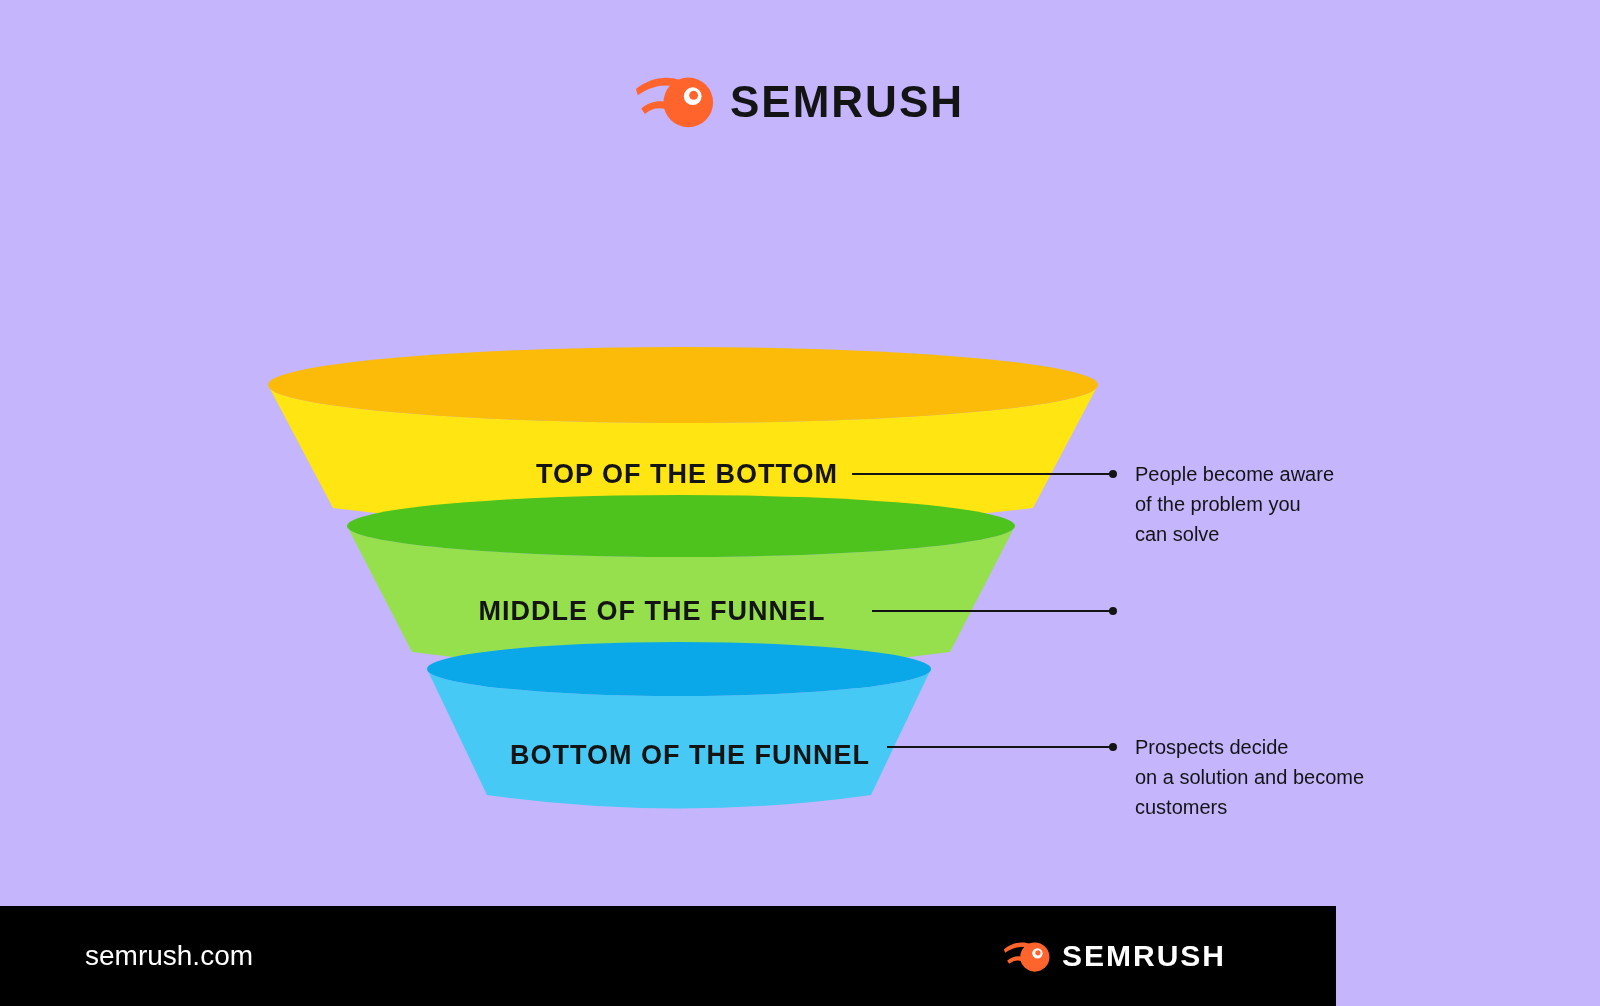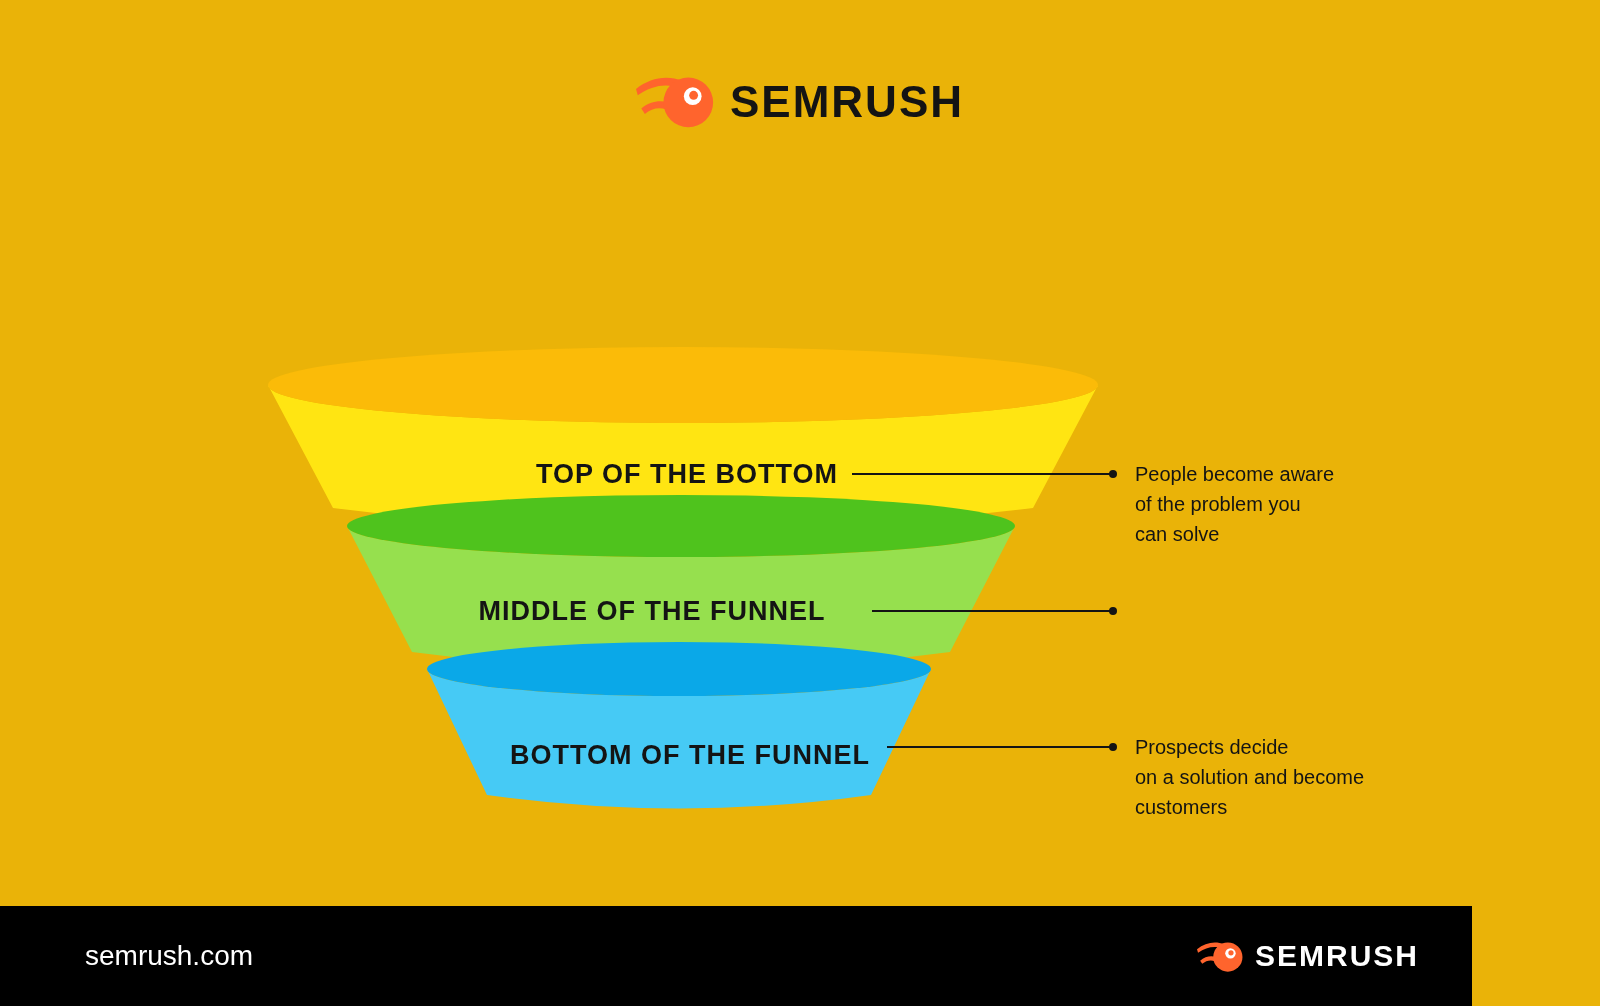--- a/index.html
+++ b/index.html
@@ -1,20 +1,20 @@
 <!DOCTYPE html>
 <html><head>
 <meta charset="utf-8">
 <style>
   html, body { margin: 0; padding: 0; background: #ffffff; }
   .canvas {
     position: relative;
     width: 1600px;
     height: 1006px;
-    background: #eab308;
+    background: #c4b5fd;
     overflow: hidden;
     font-family: "Liberation Sans", sans-serif;
     color: #141414;
   }
 
   
   .logo-header {
     position: absolute;
     top: 74px; left: 0; width: 100%;
     display: flex; justify-content: center; align-items: center; gap: 16px;
@@ -53,24 +53,24 @@
   }
   .desc {
     position: absolute; left: 1135px;
     font-size: 20px; line-height: 30px;
     white-space: pre-line; color: #141414;
   }
 
   
   .footer {
     position: absolute; left: 0; bottom: 0;
-    width: 1472px; height: 100px;
+    width: 1336px; height: 100px;
     background: #000000; color: #ffffff;
     display: flex; align-items: center; justify-content: space-between;
-    padding: 0 53px 0 85px;
+    padding: 0 110px 0 85px;
     box-sizing: border-box;
   }
   .footer .site { font-size: 28px; color: #ffffff; }
   .footer-logo { display: flex; align-items: center; gap: 12px; }
   .footer-logo .brand-text {
     font-size: 30px; font-weight: 700; letter-spacing: 2px; color: #ffffff;
   }
 </style>
 </head>
 <body>

